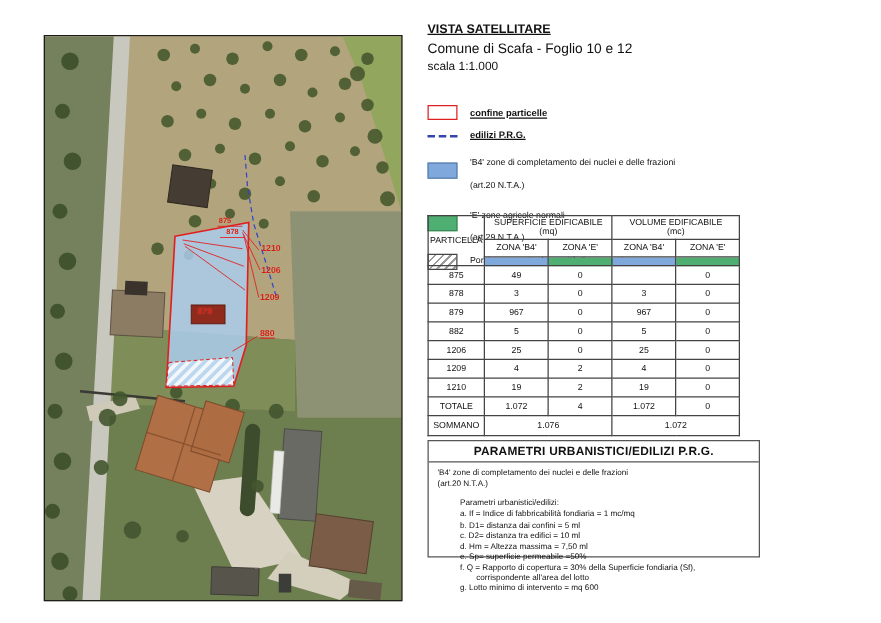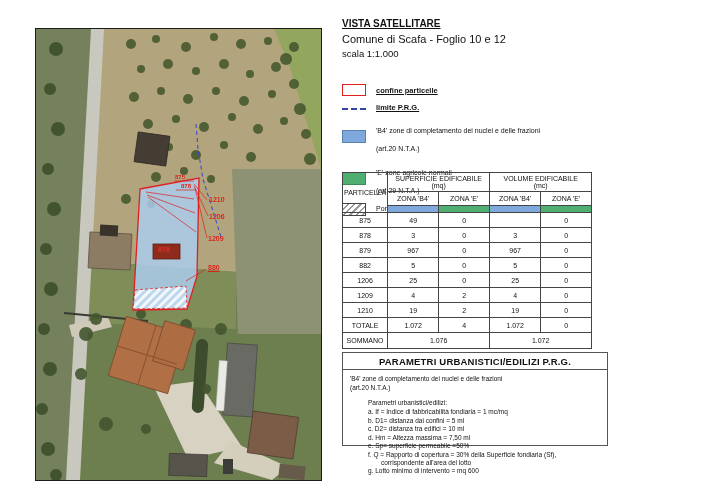--- a/index.html
+++ b/index.html
@@ -219,21 +219,21 @@
   <div class="scale">scala 1:1.000</div>
 </div>
 
 <div class="legend">
   <div class="lg-row">
     <span class="lg-sw sw-red"></span>
     <span class="lg-label bold">confine particelle</span>
   </div>
   <div class="lg-row">
     <span class="lg-sw sw-dash"></span>
-    <span class="lg-label bold">limite P.R.G.</span>
+    <span class="lg-label bold">edilizi P.R.G.</span>
   </div>
   <div class="lg-row">
     <span class="lg-sw sw-blue"></span>
     <span>
       <span class="lg-label">'B4' zone di completamento dei nuclei e delle frazioni</span><br>
       <span class="lg-sub">(art.20 N.T.A.)</span>
     </span>
   </div>
   <div class="lg-row">
     <span class="lg-sw sw-green"></span>

